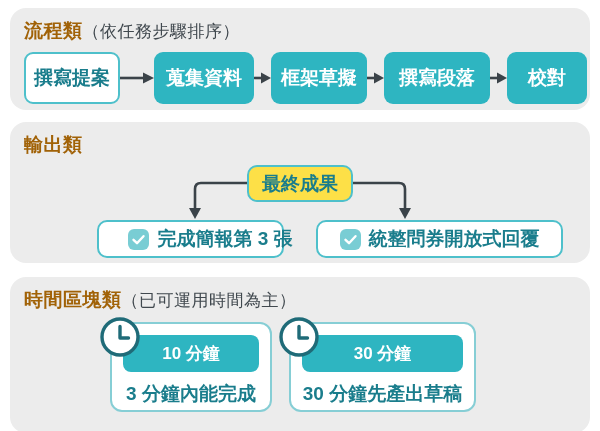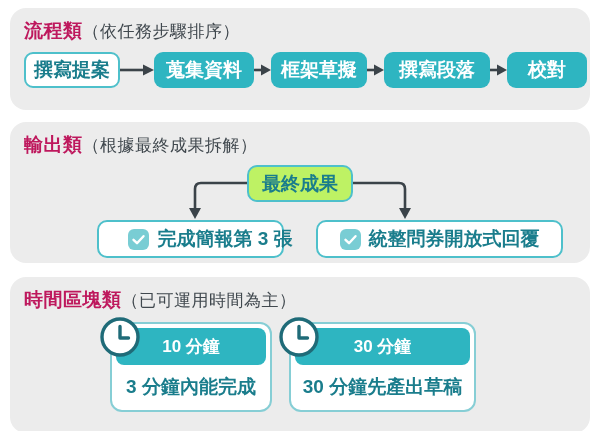--- a/index.html
+++ b/index.html
@@ -9,61 +9,61 @@
     font-family:"Liberation Sans","DejaVu Sans",sans-serif;
     overflow:hidden;
   }
   .page { position:relative; width:600px; height:431px; padding:8px 10px; }
 
   .panel {
     background:#ececec; border-radius:16px;
     padding:10px 14px; position:relative; width:580px;
   }
   .panel-title { display:flex; align-items:baseline; height:26px; }
-  .t-main { color:#be185d; font-weight:bold; font-size:19px; letter-spacing:.5px; }
+  .t-main { color:#a16207; font-weight:bold; font-size:19px; letter-spacing:.5px; }
   .t-sub  { color:#40484e; font-size:17px; letter-spacing:.5px; }
 
   
   .panel.process { height:102px; margin-bottom:12px; }
   .flow-row { display:flex; align-items:center; justify-content:space-between; margin-top:8px; }
   .step {
-    height:36px; display:flex; align-items:center; justify-content:center;
+    height:52px; display:flex; align-items:center; justify-content:center;
     border-radius:9px; font-size:19px; font-weight:bold; white-space:nowrap; flex:none;
   }
   .step.outline { background:#ffffff; border:2px solid #4ec0cb; color:#1a7d8c; width:96px; }
   .step.filled  { background:#2eb5c1; color:#ffffff; }
   .s1 { width:100px; } .s2 { width:96px; } .s3 { width:106px; } .s4 { width:80px; }
   .harrow { flex:none; display:block; }
 
   
   .panel.output { height:141px; margin-bottom:14px; }
   .branch { position:relative; height:103px; width:552px; }
   .branch-svg { position:absolute; left:0; top:0; }
   .root-box {
     position:absolute; left:223px; top:7px; width:106px; height:37px;
-    background:#bef264; border:2px solid #4ec0cb; border-radius:10px;
+    background:#fde047; border:2px solid #4ec0cb; border-radius:10px;
     display:flex; align-items:center; justify-content:center;
     color:#1a7d8c; font-size:19px; font-weight:bold;
   }
   .out-box {
     position:absolute; top:62px; height:38px;
     background:#ffffff; border:2px solid #4ec0cb; border-radius:10px;
     display:flex; align-items:center; justify-content:center; gap:8px;
     color:#1a7d8c; font-size:19px; font-weight:bold; white-space:nowrap;
   }
   .out-box.left  { left:73px;  width:187px;padding-left:40px; }
   .out-box.right { left:292px; width:247px; }
   .check-icon { flex:none; display:block; }
 
   
   .panel.timeblock { height:156px; }
   .cards { display:flex; gap:17px; margin-left:86px; margin-top:9px; }
   .tcard {
     position:relative; background:#ffffff; border:2px solid #86ced5;
-    border-radius:12px; width:162px; height:90px; padding:4px; flex:none;
+    border-radius:12px; width:162px; height:90px; padding:11px; flex:none;
   }
   .tcard.wide { width:187px; }
   .tcard .hdr {
     background:#2eb5c1; border-radius:8px; height:37px;
     display:flex; align-items:center; justify-content:center;
     color:#ffffff; font-weight:bold; font-size:17px; white-space:nowrap;
   }
   .tcard .bdy {
     height:43px; display:flex; align-items:center; justify-content:center;
     color:#1a7d8c; font-weight:bold; font-size:19px; white-space:nowrap;
@@ -101,21 +101,20 @@
         <line x1="0" y1="7" x2="8" y2="7" stroke="#3b4349" stroke-width="2.6"></line>
         <polygon points="7,1.5 17,7 7,12.5" fill="#3b4349"></polygon>
       </svg>
       <div class="step filled s4">校對</div>
     </div>
   </section>
 
   <section class="panel output">
     <div class="panel-title">
       <span class="t-main">輸出類</span>
-      <span class="t-sub">（根據最終成果拆解）</span>
     </div>
     <div class="branch">
       <svg class="branch-svg" width="552" height="103" viewBox="0 0 552 103">
         <path d="M 223 25 H 177 Q 171 25 171 31 V 51" fill="none" stroke="#3b4349" stroke-width="2.6"></path>
         <polygon points="165,50 177,50 171,61" fill="#3b4349"></polygon>
         <path d="M 329 25 H 375 Q 381 25 381 31 V 51" fill="none" stroke="#3b4349" stroke-width="2.6"></path>
         <polygon points="375,50 387,50 381,61" fill="#3b4349"></polygon>
       </svg>
       <div class="root-box">最終成果</div>
       <div class="out-box left">

